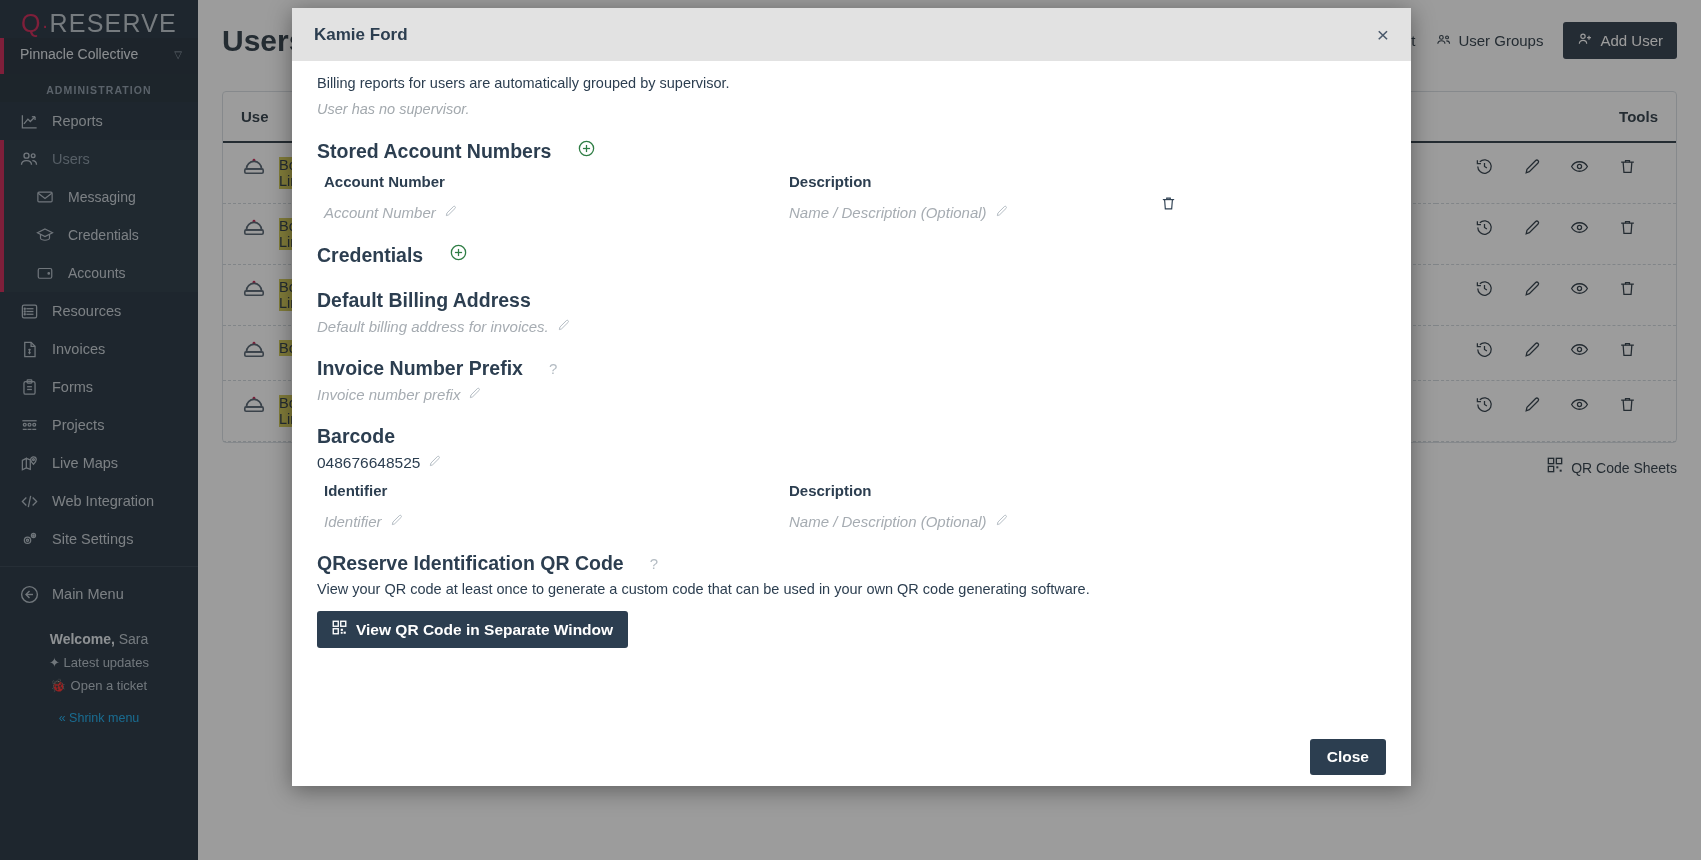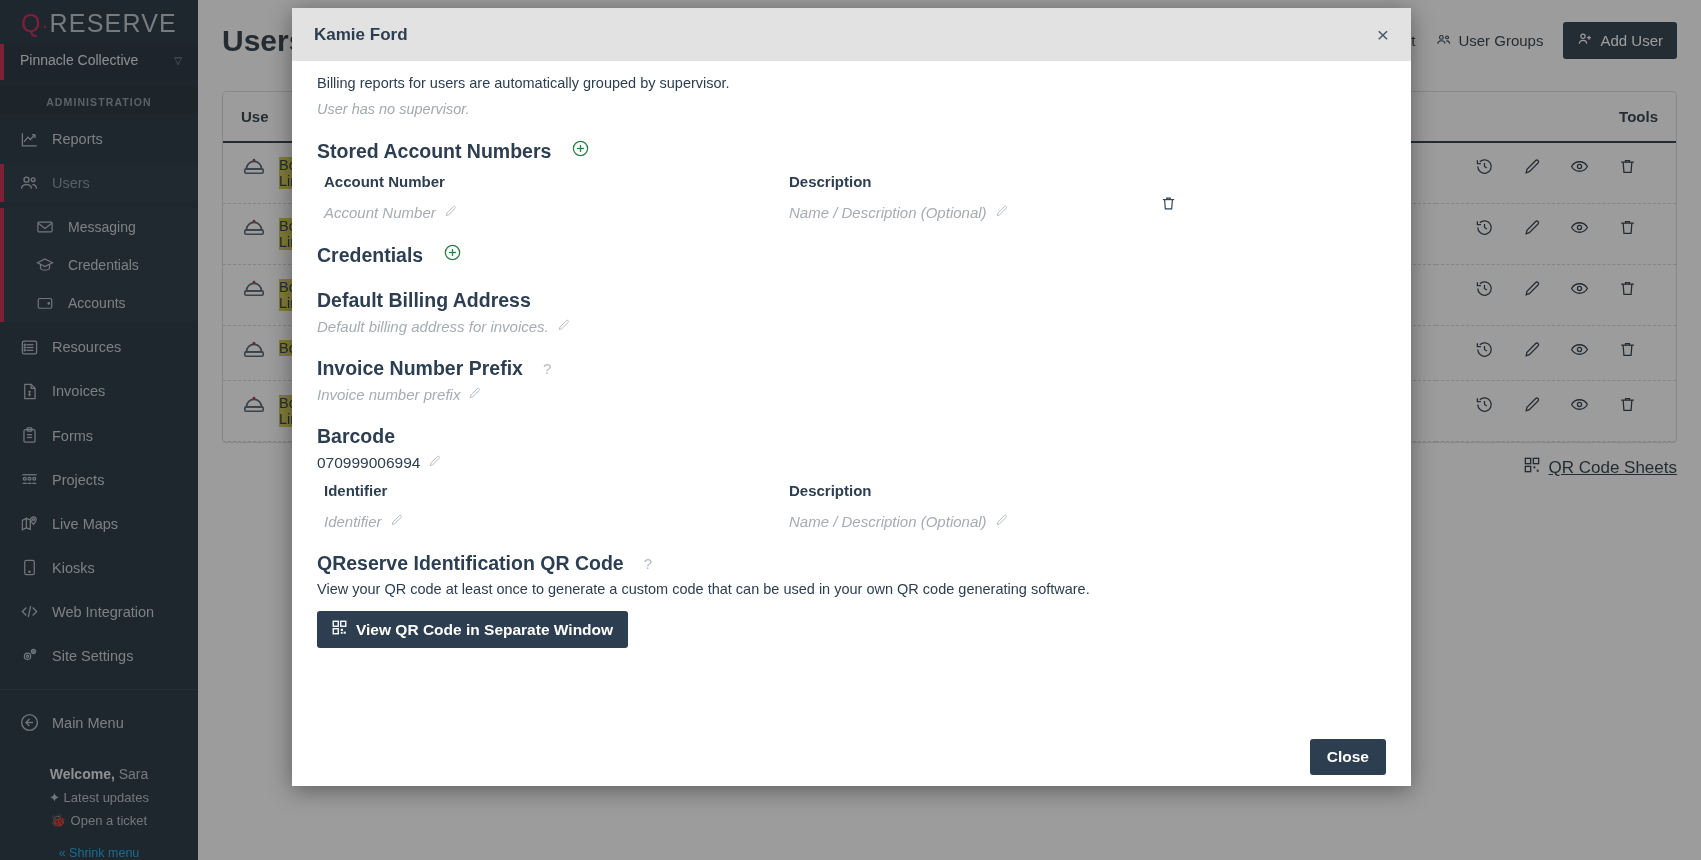--- a/index.html
+++ b/index.html
@@ -10,21 +10,21 @@
     background: #ffffff;
   }
   #root { position: relative; width: 1701px; height: 860px; }
 
   
   .sidebar {
     position: absolute; left: 0; top: 0;
     width: 198px; height: 860px;
     background: #172634;
     color: #c9d1d6;
-    display: flex; flex-direction: column; justify-content: space-between;
+    display: flex; flex-direction: column;
   }
   .brand {
     height: 38px; display: flex; align-items: center;
     justify-content: center; padding-top: 8px;
   }
   .brand-text { font-size: 25px; letter-spacing: 1.2px; color: #b9c2c9; font-weight: 400; }
   .brand-q { color: #c9184a; font-weight: 400; }
   .brand-dot { color: #c9184a; font-size: 20px; }
   .org-row {
     display: flex; align-items: center; justify-content: space-between;
@@ -83,21 +83,21 @@
   }
   .tbl th.tools-col { text-align: right; width: 240px; }
   .tbl td { padding: 14px 18px; border-bottom: 1px dashed #ced5db; vertical-align: top; }
   .user-cell { display: flex; gap: 12px; }
   .avatar-ico { width: 26px; height: 26px; flex: 0 0 26px; }
   .uname { font-size: 14.5px; color: #22303c; }
   .hl { background: #cfc64a; }
   .tools-cell { text-align: center; }
   .tools-cell svg { margin: 0 12px; stroke: #22303c; fill:none; stroke-width:1.6; vertical-align: middle; cursor:pointer;}
   .card-footer { display:flex; justify-content:flex-end; padding: 14px 24px; }
-  .qr-sheets { display:flex; align-items:flex-end; gap:8px; font-size:17px; color:#22303c; cursor:pointer;text-decoration:underline; }
+  .qr-sheets { display:flex; align-items:flex-end; gap:8px; font-size:14px; color:#22303c; cursor:pointer; }
 
   
   .overlay {
     position: absolute; inset: 0; background: rgba(40,40,40,0.46);
   }
   .modal {
     position: absolute; left: 292px; top: 8px;
     width: 1119px; height: 778px;
     background: #ffffff;
     box-shadow: 0 4px 22px rgba(0,0,0,0.4);
@@ -117,21 +117,21 @@
     justify-content: flex-end; padding: 0 25px; border-top: 1px solid #ffffff;
   }
   .close-btn {
     background: #2c3e50; color: #fff; font-size: 15.5px; font-weight: bold;
     padding: 9px 17px; border-radius: 3px; cursor: pointer;
   }
 
   .mb-note { font-size: 14.5px; color: #2c3e50; padding: 6px 0 0 0; }
   .mb-muted { font-size: 14.5px; color: #a3a9ae; font-style: italic; padding: 10px 0 0 0; }
   .sec-head {
-    display: flex; align-items: center; gap: 20px;
+    display: flex; align-items: center; gap: 26px;
     font-size: 19.5px; font-weight: bold; color: #2c3e50;
     margin-top: 22px; margin-bottom: 2px;
   }
   .plus-ico { cursor: pointer; }
   .qmark { color: #b4bcc3; font-size: 15px; font-weight: normal; cursor: pointer;}
   .twocol { display: flex; margin-top: 10px; position: relative; }
   .col-a { width: 465px; }
   .col-b { width: 465px; }
   .col-head { font-size: 15px; font-weight: bold; color: #2c3e50; padding-left: 7px; }
   .col-val {
@@ -278,29 +278,20 @@
         <svg viewBox="0 0 24 24" width="19" height="19">
             <path d="M3 8l5-2.5v12L3 20z"></path>
             <path d="M8 5.5l5 2v12l-5-2"></path>
             <path d="M17 3.5a3.5 3.5 0 0 1 3.5 3.5c0 2.6-3.5 6-3.5 6s-3.5-3.4-3.5-6A3.5 3.5 0 0 1 17 3.5z"></path>
             <circle cx="17" cy="7" r="1.2"></circle>
           </svg>
       </span>
       <span>Live Maps</span>
     </div>
 
-    <div class="nav-item">
-      <span class="ico">
-        <svg viewBox="0 0 24 24" width="19" height="19">
-            <rect x="6" y="3" width="12" height="18" rx="2"></rect>
-            <circle cx="12" cy="17.5" r="0.8"></circle>
-          </svg>
-      </span>
-      <span>Kiosks</span>
-    </div>
 
     <div class="nav-item">
       <span class="ico">
         <svg viewBox="0 0 24 24" width="19" height="19">
             <polyline points="8,7 3,12 8,17"></polyline>
             <polyline points="16,7 21,12 16,17"></polyline>
             <line x1="13.5" y1="5" x2="10.5" y2="19"></line>
           </svg>
       </span>
       <span>Web Integration</span>
@@ -682,21 +673,21 @@
               <path d="M4 20l1-4.5L16 4.5a2 2 0 0 1 3 3L8 18.5z"></path>
             </svg>
         </span>
       </div>
 
       
       <div class="sec-head">
         <span>Barcode</span>
       </div>
       <div class="col-val val-solid" style="margin-top:6px">
-        <span>070999006994</span>
+        <span>048676648525</span>
         <span class="pencil">
           <svg viewBox="0 0 24 24" width="14" height="14" style="stroke:#b4bcc3;fill:none;stroke-width:1.7">
               <path d="M4 20l1-4.5L16 4.5a2 2 0 0 1 3 3L8 18.5z"></path>
             </svg>
         </span>
       </div>
 
       
       <div class="twocol">
         <div class="col-a">

